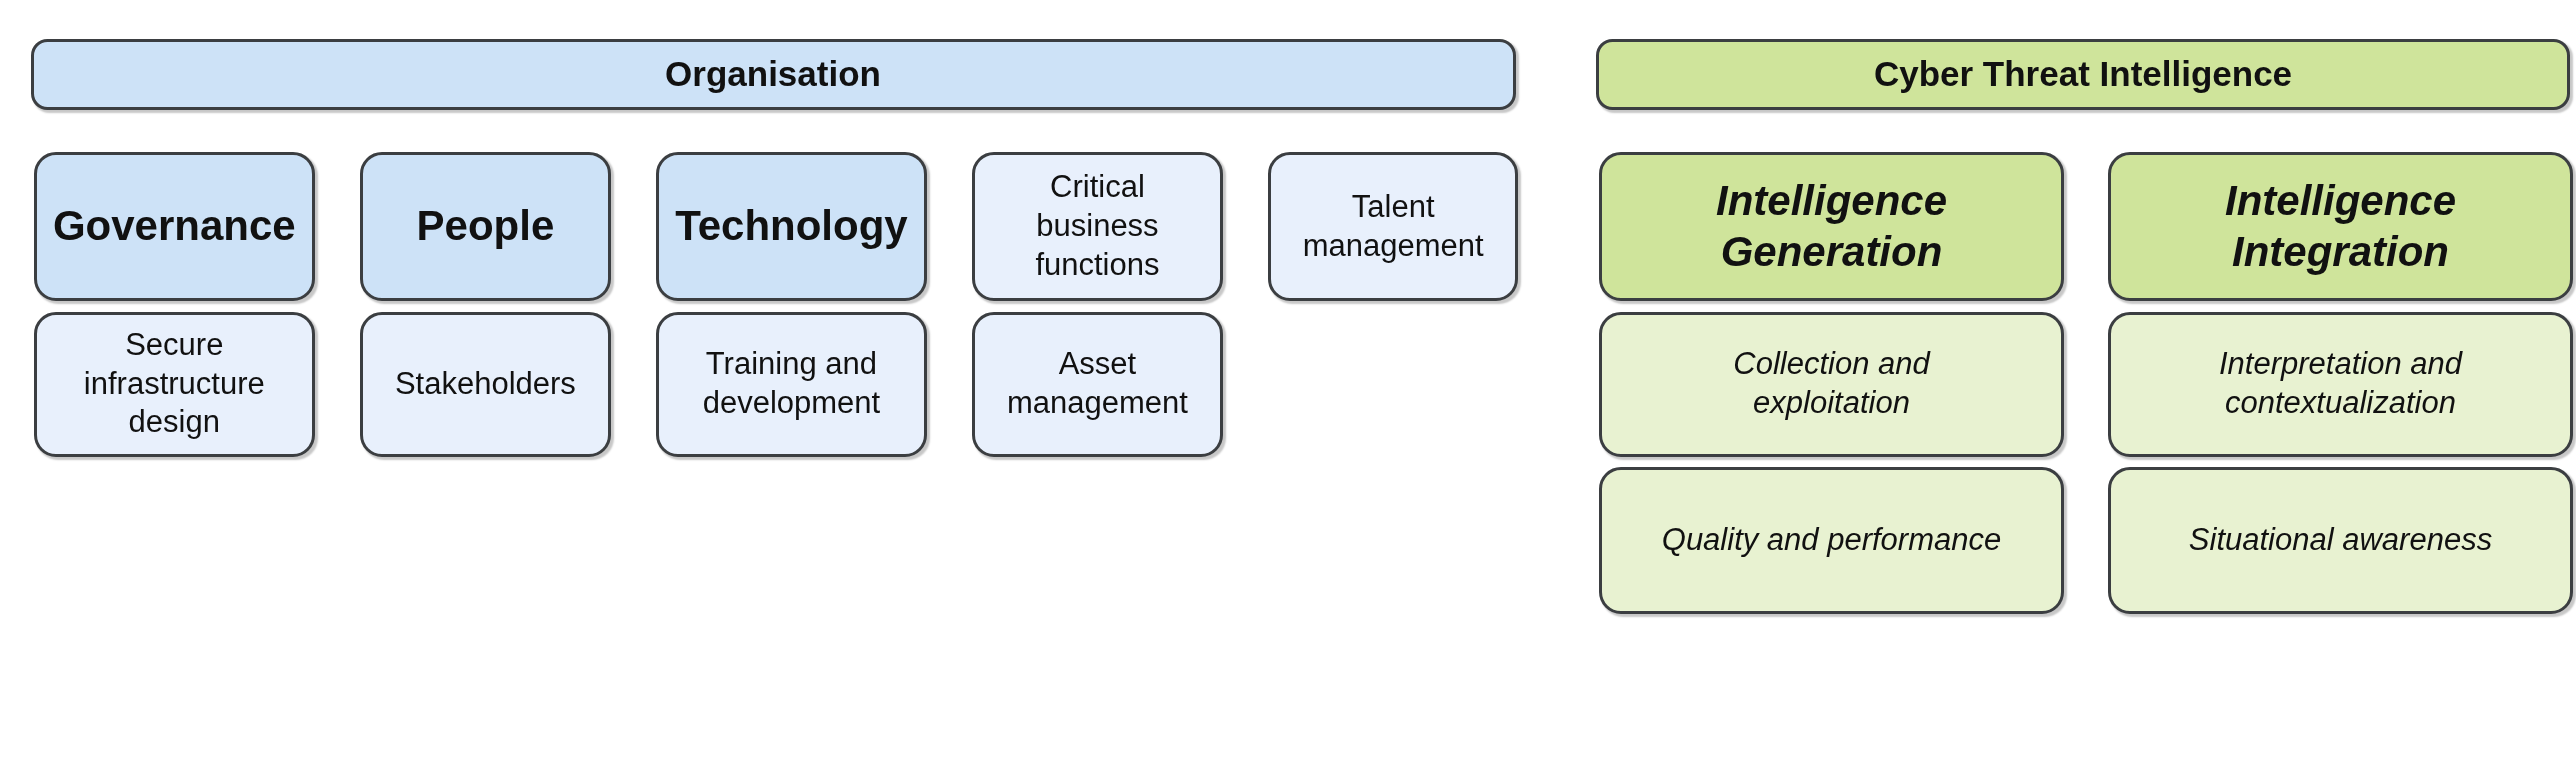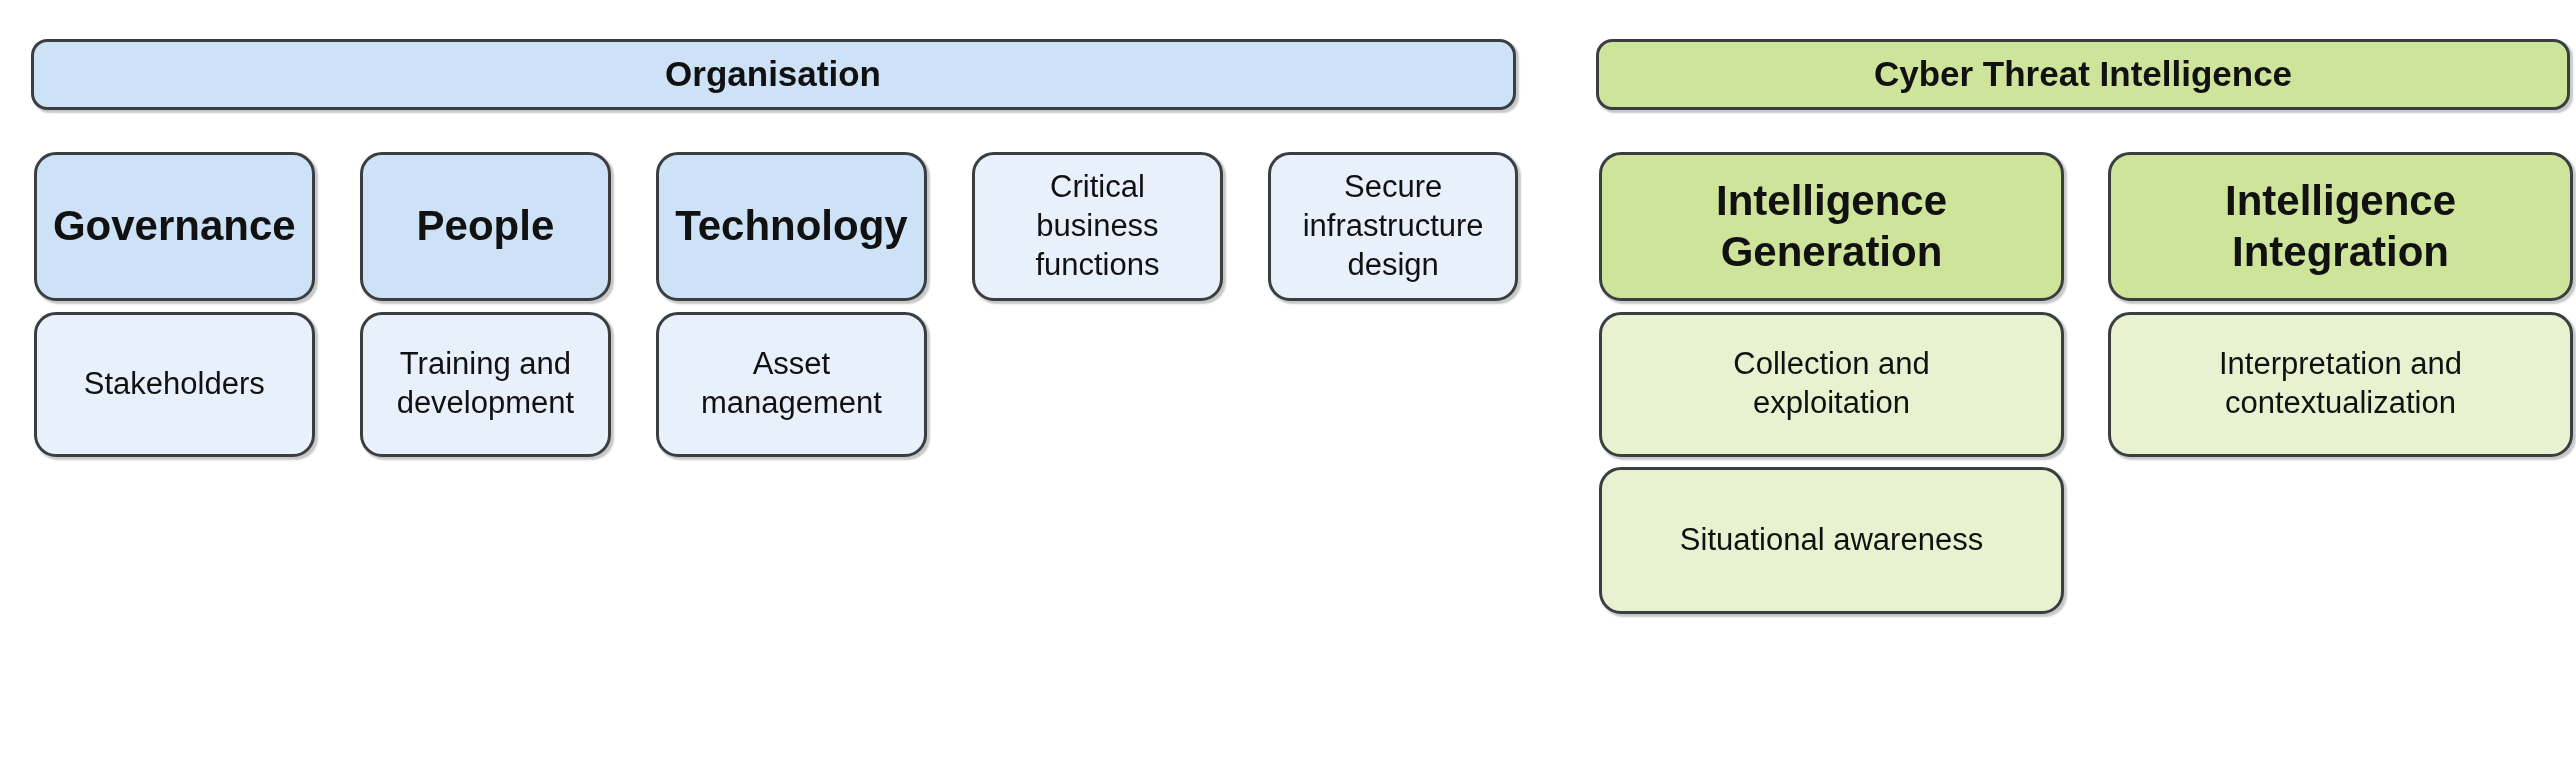--- a/index.html
+++ b/index.html
@@ -33,21 +33,21 @@
     border-radius:16.4px;
     display:flex;align-items:center;justify-content:center;
     font-size:35px;font-weight:bold;
     box-shadow:2.7px 2.7px 1.8px rgba(0,0,0,0.22);
   }
   .grid{
     position:absolute;top:134px;left:0;width:100%;
     display:grid;row-gap:4.5px;
   }
   .grid-3{grid-template-columns:repeat(5,1fr);column-gap:39px;grid-template-rows:155px 151px 153px;}
-  .grid-2{grid-template-columns:repeat(2,1fr);column-gap:38px;grid-template-rows:155px 151px 153px 153px;}
+  .grid-2{grid-template-columns:repeat(2,1fr);column-gap:38px;grid-template-rows:155px 151px 153px 153px;font-style:italic;}
   .box{
     border:3.6px solid var(--border);
     border-radius:22px;
     display:flex;align-items:center;justify-content:center;
     text-align:center;
     font-size:31px;
     line-height:1.25;
     white-space:pre-line;
     padding:0 16.4px;
     box-shadow:2.7px 2.7px 1.8px rgba(0,0,0,0.22);
@@ -65,20 +65,21 @@
 
   <div class="group group-left">
     <div class="banner blue-head">Organisation</div>
     <div class="grid grid-3">
 
       <div class="box head blue-head">Governance</div>
       <div class="box head blue-head">People</div>
       <div class="box head blue-head">Technology</div>
 
       <div class="box blue-item">Critical business functions</div>
+      <div class="box blue-item">Talent management</div>
       <div class="box blue-item">Secure infrastructure
 design</div>
 
       <div class="box blue-item">Stakeholders</div>
       <div class="box blue-item">Training and
 development</div>
       <div class="box blue-item">Asset management</div>
     </div>
   </div>
 
@@ -89,19 +90,20 @@
       <div class="box head green-head">Intelligence
 Generation</div>
       <div class="box head green-head">Intelligence
 Integration</div>
 
       <div class="box green-item">Collection and
 exploitation</div>
 
       <div class="box green-item">Interpretation and
 contextualization</div>
+      <div class="box green-item">Quality and performance</div>
 
       <div class="box green-item">Situational awareness</div>
     </div>
   </div>
 
 </div>
 
 
 </body></html>

